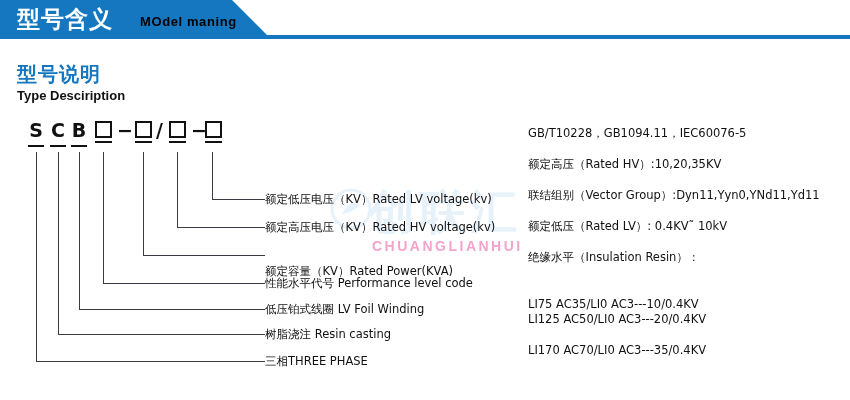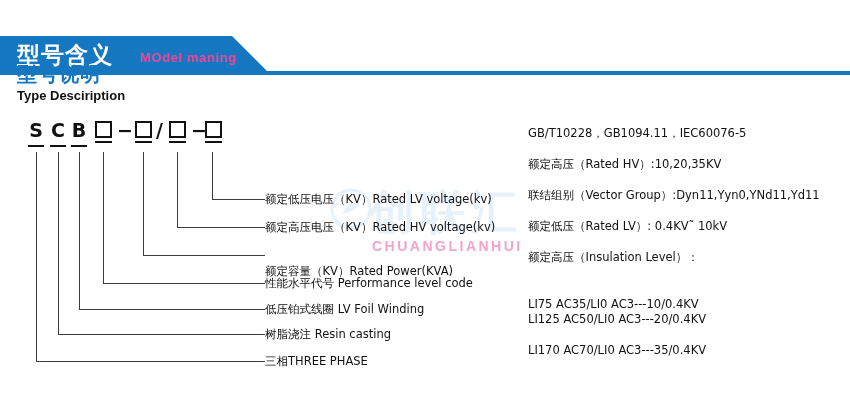--- a/index.html
+++ b/index.html
@@ -8,39 +8,39 @@
     width:850px;height:400px;
     background:#ffffff;
     font-family:"Liberation Sans","DejaVu Sans",sans-serif;
     color:#1a1a1a;
     overflow:hidden;
     position:relative;
   }
   #root{position:relative;width:850px;height:400px;}
 
   
-  .banner{position:absolute;left:0;top:0;width:850px;height:42px;margin-top:36px;}
+  .banner{position:absolute;left:0;top:0;width:850px;height:42px;}
   .banner .bar{
     position:absolute;left:0;top:0;width:270px;height:38px;
     background:#1577bf;
     clip-path:polygon(0 0, 232px 0, 270px 38px, 0 38px);
   }
   .banner .rule{
     position:absolute;left:0;top:35px;width:850px;height:4px;
     background:#1577bf;
   }
   .banner .cn{
     position:absolute;left:17px;top:4px;
     font-size:23px;font-weight:bold;color:#ffffff;
     letter-spacing:1px;line-height:30px;
     font-family:"DejaVu Sans","Liberation Sans",sans-serif;
   }
   .banner .en{
     position:absolute;left:140px;top:13px;
-    font-size:13px;font-weight:bold;color:#ec4899;
+    font-size:13px;font-weight:bold;color:#000000;
     letter-spacing:.6px;line-height:18px;
   }
 
   
   .sec-title{position:absolute;}
   .sec-title .t-cn{
     font-size:20px;font-weight:bold;color:#1577bf;
     line-height:24px;letter-spacing:1px;
     font-family:"DejaVu Sans","Liberation Sans",sans-serif;
   }
@@ -206,18 +206,18 @@
   <div class="lead-label" style="top:264px;">额定容量（KV）Rated Power(KVA)</div>
   <div class="lead-label" style="top:276px;">性能水平代号 Performance level code</div>
   <div class="lead-label" style="top:302px;">低压铂式线圈 LV Foil Winding</div>
   <div class="lead-label" style="top:327px;">树脂浇注 Resin casting</div>
   <div class="lead-label" style="top:354px;">三相THREE PHASE</div>
 
   <div class="std-line" style="top:126px;">GB/T10228，GB1094.11，IEC60076-5</div>
   <div class="std-line" style="top:157px;">额定高压（Rated HV）:10,20,35KV</div>
   <div class="std-line" style="top:188px;">联结组别（Vector Group）:Dyn11,Yyn0,YNd11,Yd11</div>
   <div class="std-line" style="top:219px;">额定低压（Rated LV）: 0.4KV˜ 10kV</div>
-  <div class="std-line" style="top:250px;">额定高压（Insulation Level）：</div>
+  <div class="std-line" style="top:250px;">绝缘水平（Insulation Resin）：</div>
   <div class="std-line" style="top:297px;">LI75 AC35/LI0 AC3---10/0.4KV</div>
   <div class="std-line" style="top:312px;">LI125 AC50/LI0 AC3---20/0.4KV</div>
   <div class="std-line" style="top:343px;">LI170 AC70/LI0 AC3---35/0.4KV</div>
 
 </div>
 
 </body></html>

